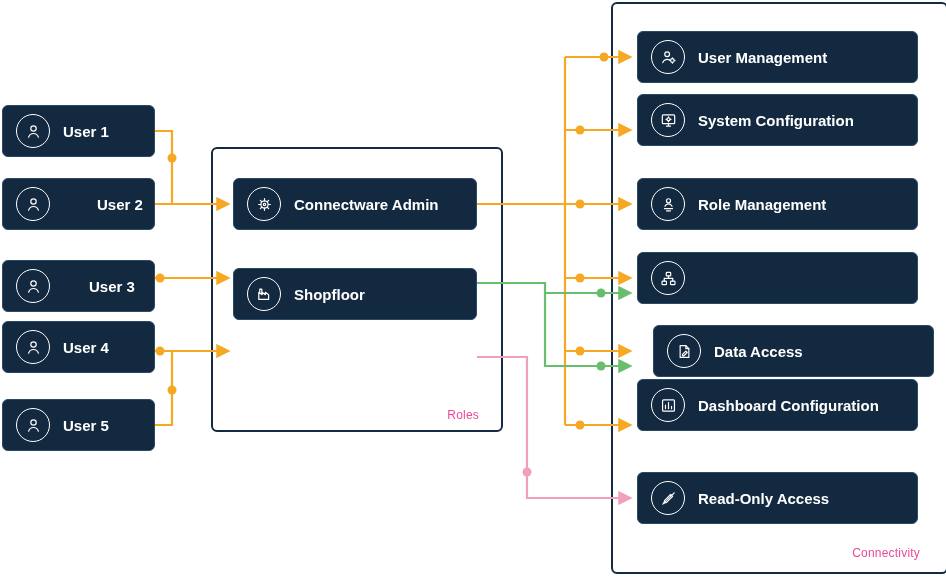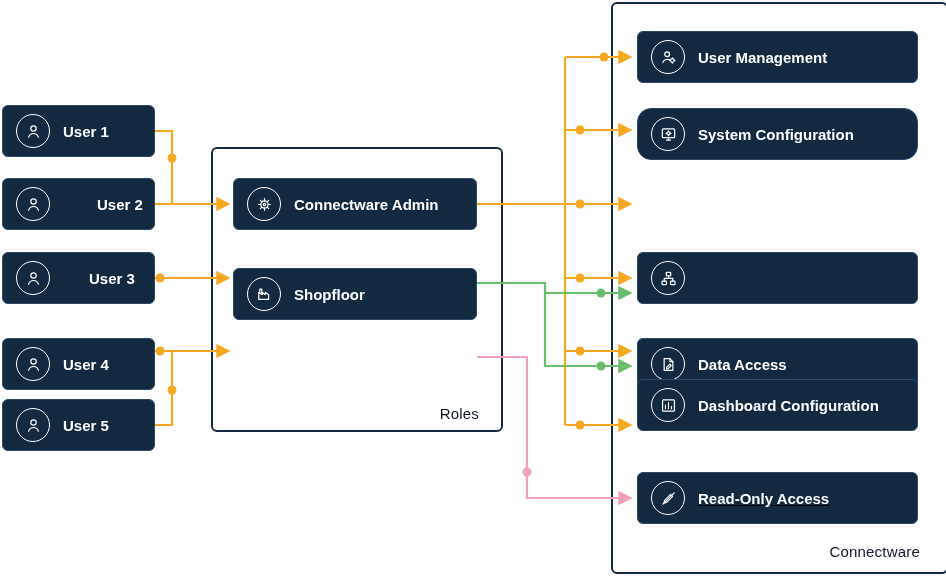--- a/index.html
+++ b/index.html
@@ -1,20 +1,20 @@
 <!DOCTYPE html>
 <html><head>
 <meta charset="utf-8">
 <style>
   html,body{margin:0;padding:0;background:#ffffff;}
   body{font-family:"Liberation Sans",sans-serif;}
   .canvas{position:relative;width:946px;height:581px;background:#ffffff;overflow:hidden;}
   .wires{position:absolute;left:0;top:0;z-index:1;pointer-events:none;}
   .group{position:absolute;border:2px solid #142a43;border-radius:6px;background:transparent;z-index:0;}
-  .group-label{position:absolute;color:#0f172a;font-size:15px;letter-spacing:.2px;}
+  .group-label{position:absolute;color:#ec4899;font-size:12px;letter-spacing:.2px;}
   .node{position:absolute;height:52px;display:flex;align-items:center;gap:13px;padding-left:13px;
         background:#132940;border:1px solid #2b4a6a;border-radius:6px;box-sizing:border-box;z-index:2;}
   .node .label{color:#ffffff;font-weight:bold;font-size:15px;white-space:nowrap;}
   .icon-circle{width:34px;height:34px;border:1.6px solid #ffffff;border-radius:50%;
                display:flex;align-items:center;justify-content:center;flex:0 0 auto;box-sizing:border-box;}
   .icon-circle svg{display:block;}
   .user{left:2px;width:153px;}
   .role{left:233px;width:244px;}
   .perm{left:637px;width:281px;}
 </style>
@@ -80,51 +80,51 @@
       <g fill="#F0A0B8">
           <circle cx="527" cy="472" r="4.5"></circle>
         </g>
     </g>
   </svg>
 
   <div class="group" style="left:211px;top:147px;width:288px;height:281px;">
     <span class="group-label" style="right:22px;bottom:8px;">Roles</span>
   </div>
   <div class="group" style="left:611px;top:2px;width:333px;height:568px;">
-    <span class="group-label" style="right:26px;bottom:12px;">Connectware</span>
+    <span class="group-label" style="right:26px;bottom:12px;">Connectivity</span>
   </div>
 
   <div class="node user" style="top:105px;">
     <span class="icon-circle">
       <svg viewBox="0 0 24 24" width="19" height="19" fill="none" stroke="#fff" stroke-width="1.5" stroke-linecap="round" stroke-linejoin="round">
           <circle cx="12" cy="8.2" r="3.4"></circle>
           <path d="M5.8 19.2c1.1-3.1 3.4-4.7 6.2-4.7s5.1 1.6 6.2 4.7"></path>
         </svg>
     </span>
     <span class="label">User 1</span>
   </div>
   <div class="node user" style="top:178px;gap:47px;">
     <span class="icon-circle">
       <svg viewBox="0 0 24 24" width="19" height="19" fill="none" stroke="#fff" stroke-width="1.5" stroke-linecap="round" stroke-linejoin="round">
           <circle cx="12" cy="8.2" r="3.4"></circle>
           <path d="M5.8 19.2c1.1-3.1 3.4-4.7 6.2-4.7s5.1 1.6 6.2 4.7"></path>
         </svg>
     </span>
     <span class="label">User 2</span>
   </div>
-  <div class="node user" style="top:252px;gap:39px;">
+  <div class="node user" style="top:260px;gap:39px;">
     <span class="icon-circle">
       <svg viewBox="0 0 24 24" width="19" height="19" fill="none" stroke="#fff" stroke-width="1.5" stroke-linecap="round" stroke-linejoin="round">
           <circle cx="12" cy="8.2" r="3.4"></circle>
           <path d="M5.8 19.2c1.1-3.1 3.4-4.7 6.2-4.7s5.1 1.6 6.2 4.7"></path>
         </svg>
     </span>
     <span class="label">User 3</span>
   </div>
-  <div class="node user" style="top:338px;">
+  <div class="node user" style="top:321px;">
     <span class="icon-circle">
       <svg viewBox="0 0 24 24" width="19" height="19" fill="none" stroke="#fff" stroke-width="1.5" stroke-linecap="round" stroke-linejoin="round">
           <circle cx="12" cy="8.2" r="3.4"></circle>
           <path d="M5.8 19.2c1.1-3.1 3.4-4.7 6.2-4.7s5.1 1.6 6.2 4.7"></path>
         </svg>
     </span>
     <span class="label">User 4</span>
   </div>
   <div class="node user" style="top:399px;">
     <span class="icon-circle">
@@ -160,61 +160,71 @@
     <span class="icon-circle">
       <svg viewBox="0 0 24 24" width="19" height="19" fill="none" stroke="#fff" stroke-width="1.5" stroke-linecap="round" stroke-linejoin="round">
           <circle cx="10.3" cy="8" r="3"></circle>
           <path d="M4.8 18.5c1-2.7 3-4.1 5.7-4.1 1 0 2 .2 2.8.6"></path>
           <circle cx="16.9" cy="15.8" r="2.3"></circle>
           <path d="M16.9 12.4v1.1M16.9 18.1v1.1M13.5 15.8h1.1M20.3 15.8h-1.1"></path>
         </svg>
     </span>
     <span class="label">User Management</span>
   </div>
-  <div class="node perm" style="top:108px;border-radius:14px;">
+  <div class="node perm" style="top:94px;">
     <span class="icon-circle">
       <svg viewBox="0 0 24 24" width="19" height="19" fill="none" stroke="#fff" stroke-width="1.5" stroke-linecap="round" stroke-linejoin="round">
           <rect x="4.2" y="5" width="15.6" height="11" rx="1.2"></rect>
           <path d="M9.5 19.2h5M12 16v3.2"></path>
           <circle cx="12" cy="10.5" r="2"></circle>
           <path d="M12 7.3v1.2M12 12.5v1.2M8.8 10.5H10M14 10.5h1.2"></path>
         </svg>
     </span>
     <span class="label">System Configuration</span>
   </div>
+  <div class="node perm" style="top:178px;">
+    <span class="icon-circle">
+      <svg viewBox="0 0 24 24" width="19" height="19" fill="none" stroke="#fff" stroke-width="1.5" stroke-linecap="round" stroke-linejoin="round">
+          <circle cx="12" cy="7.3" r="2.6"></circle>
+          <path d="M7.5 14.3c.9-2.1 2.5-3.2 4.5-3.2s3.6 1.1 4.5 3.2"></path>
+          <path d="M7 17.3h10M9.5 20h5"></path>
+        </svg>
+    </span>
+    <span class="label">Role Management</span>
+  </div>
   <div class="node perm" style="top:252px;">
     <span class="icon-circle">
       <svg viewBox="0 0 24 24" width="19" height="19" fill="none" stroke="#fff" stroke-width="1.5" stroke-linecap="round" stroke-linejoin="round">
           <rect x="9.2" y="4.2" width="5.6" height="4.6" rx="1"></rect>
           <rect x="3.8" y="15.2" width="5.6" height="4.6" rx="1"></rect>
           <rect x="14.6" y="15.2" width="5.6" height="4.6" rx="1"></rect>
           <path d="M12 8.8v3M12 11.8H6.6v3.4M12 11.8h5.4v3.4"></path>
         </svg>
     </span>
   </div>
-  <div class="node perm" style="top:338px;">
+  <div class="node perm" style="top:325px;margin-left:16px;">
     <span class="icon-circle">
       <svg viewBox="0 0 24 24" width="19" height="19" fill="none" stroke="#fff" stroke-width="1.5" stroke-linecap="round" stroke-linejoin="round">
           <path d="M6.5 4.5h7.2l3.8 3.8v11.2H6.5z"></path>
           <path d="M13.7 4.5v3.8h3.8"></path>
           <path d="M9.5 15.8l4.2-4.2 1.7 1.7-4.2 4.2H9.5z"></path>
         </svg>
     </span>
     <span class="label">Data Access</span>
   </div>
   <div class="node perm" style="top:379px;">
     <span class="icon-circle">
       <svg viewBox="0 0 24 24" width="19" height="19" fill="none" stroke="#fff" stroke-width="1.5" stroke-linecap="round" stroke-linejoin="round">
           <rect x="4.5" y="4.8" width="15" height="14.4" rx="1.2"></rect>
           <path d="M8.2 16v-4.5M12 16V8.2M15.8 16v-2.8"></path>
         </svg>
     </span>
     <span class="label">Dashboard Configuration</span>
   </div>
-  <div class="node perm" style="top:472px;text-decoration:underline;">
+  <div class="node perm" style="top:472px;">
     <span class="icon-circle">
       <svg viewBox="0 0 24 24" width="19" height="19" fill="none" stroke="#fff" stroke-width="1.5" stroke-linecap="round" stroke-linejoin="round">
           <path d="M6.2 17.8l.9-3.4 7.6-7.6 2.5 2.5-7.6 7.6z"></path>
           <path d="M4.8 19.2L19.2 4.8"></path>
         </svg>
     </span>
     <span class="label">Read-Only Access</span>
   </div>
 
 </div>

